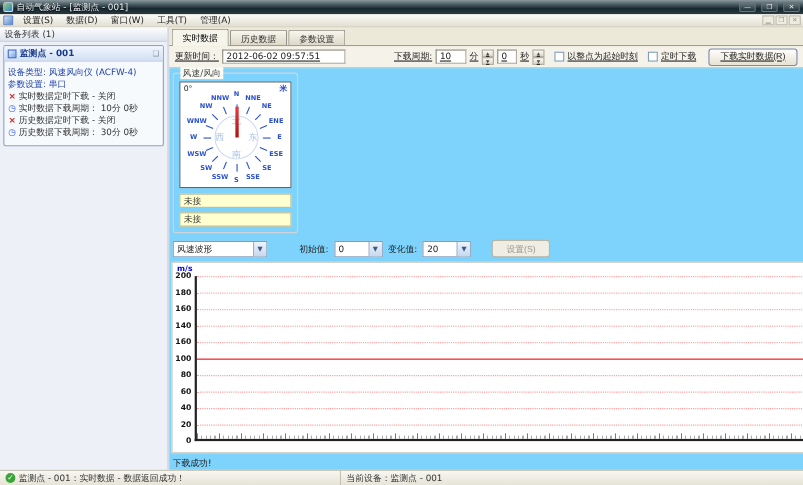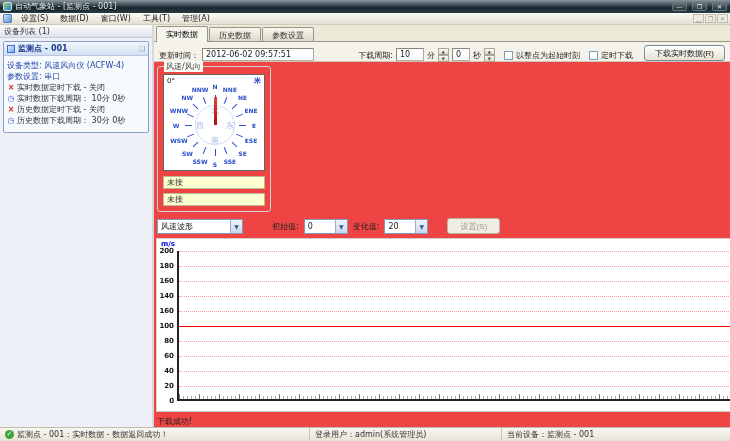--- a/index.html
+++ b/index.html
@@ -54,37 +54,37 @@
   
   .maincol { flex:1; display:flex; flex-direction:column; min-width:0; }
 
   .tabbar { height:17px; display:flex; align-items:flex-end; padding-left:2px;
     border-bottom:1px solid #96958a; background:#ece9d8; }
   .tab { padding:2px 9px 1px 9px; margin-right:1px; font-size:8px; color:#333;
     background:linear-gradient(180deg,#f8f6ee,#ddd9c8); border:1px solid #96958a;
     border-bottom:none; border-radius:2px 2px 0 0; height:14px; }
   .tab.active { background:#f6f5ec; height:16px; margin-bottom:-1px; color:#000; }
 
-  .toolbar { height:20px; display:flex; align-items:flex-end; gap:3px; padding:0 5px;
-    background:#f5f3e9; border-bottom:1px solid #cbc8b8; font-size:8px; white-space:nowrap; }
+  .toolbar { height:20px; display:flex; align-items:center; gap:3px; padding:0 5px;
+    background:#f5f3e9; border-bottom:1px solid #cbc8b8; font-size:8px; white-space:nowrap;text-decoration:underline; }
   .sunken { background:#fff; border:1px solid #b0ada0; border-top-color:#8a8778;
     border-left-color:#8a8778; height:13px; line-height:11px; padding:0 3px; }
   .timebox { width:112px; }
   .toolbar .spacer { flex:1; }
   .numbox { text-align:left; }
   .spin { width:11px; height:13px; display:flex; flex-direction:column; }
   .spin div { flex:1; border:1px solid #aca899; background:linear-gradient(180deg,#fdfcf8,#dcd8c8);
     font-size:4px; line-height:5px; text-align:center; color:#4a4a42; }
   .cb { width:9px; height:9px; border:1px solid #7f9db9; background:#fff; display:inline-block; }
   .cbwrap { display:flex; align-items:center; gap:3px; margin-left:6px; }
   .btn { height:16px; padding:0 10px; font-size:8px; color:#1a1a1a;
     background:linear-gradient(180deg,#fefefc,#e6e2d2); border:1px solid #7c8aa8; border-radius:3px;
     margin-left:8px; }
 
-  .content { position:relative; flex:1; background:#ef4444; min-height:0; }
+  .content { position:relative; flex:1; background:#7dd3fc; min-height:0; }
 
   
   .groupbox { position:absolute; left:3px; top:4px; width:114px; height:146px;
     border:1px solid #d0d4da; border-radius:3px; }
   .group-legend { position:absolute; top:-6px; left:6px; background:#fbfbf6; padding:0 2px;
     font-size:8px; color:#444; }
   .compass-box { position:absolute; left:5px; top:7px; width:102px; height:97px;
     background:#fff; border:1px solid #636363; }
   .deg-label { position:absolute; top:2px; left:3px; font-size:7px; color:#222; }
   .unit-label { position:absolute; top:1px; right:3px; font-size:7px; color:#2244cc; font-weight:bold; }
@@ -337,19 +337,16 @@
       <div class="dl-msg">下载成功!</div>
     </div>
   </div>
 </div>
 
 <div class="statusbar">
   <span class="seg seg1">
     <span class="ok-icon">✓</span>
     <span>监测点 - 001：实时数据 - 数据返回成功！</span>
   </span>
-  <span class="seg seg2">
-    <span>登录用户：admin(系统管理员)</span>
-  </span>
   <span class="seg seg3">
     <span>当前设备：监测点 - 001</span>
   </span>
 </div>
 
 </body></html>

